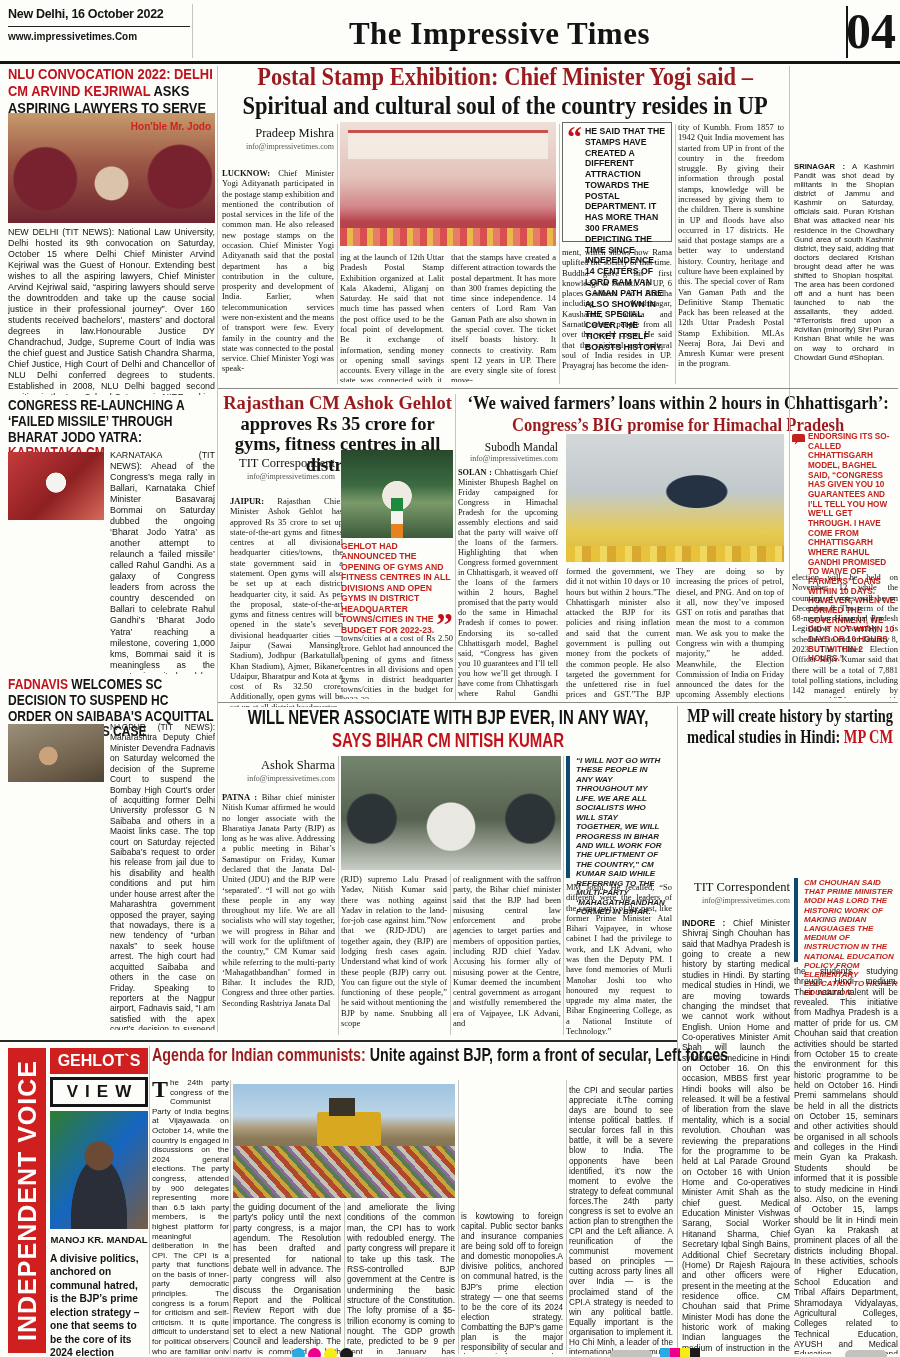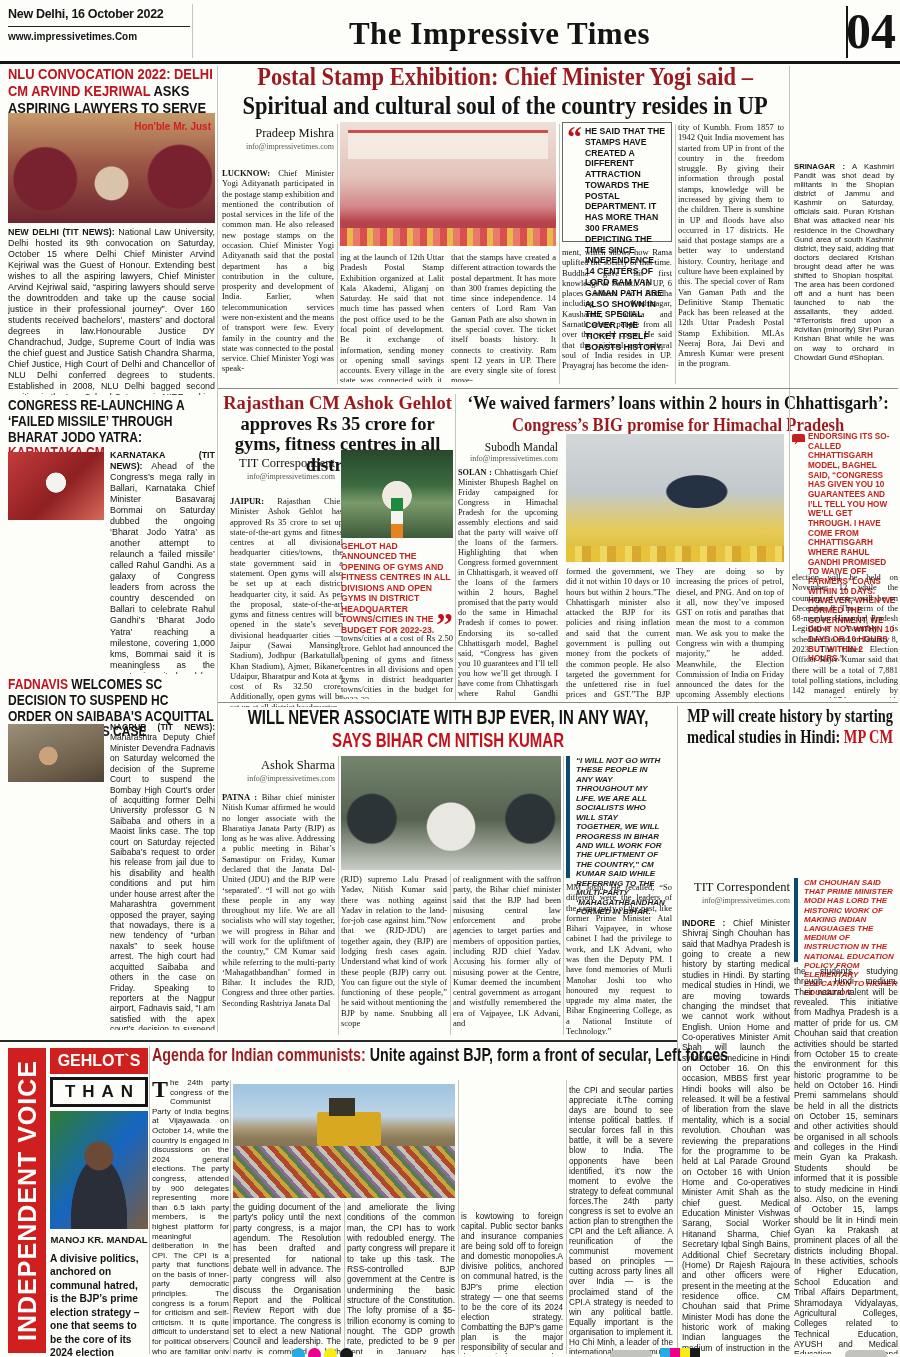--- a/index.html
+++ b/index.html
@@ -20,21 +20,21 @@
   .paper-title{left:250px;top:16px;width:400px;text-align:right;font-size:31px;font-weight:bold;letter-spacing:0.5px;}
   .section-name{right:58px;top:6px;font-size:44px;font-weight:bold;letter-spacing:2px;}
   .page-num{right:4px;top:2px;font-size:50px;font-weight:bold;}
   .mast-rule{left:0;top:61px;width:900px;height:3px;background:#151515;position:absolute;}
 
   
   .caps-head{font-family:"Liberation Sans",sans-serif;font-weight:bold;line-height:1.13;transform:scaleX(0.86);transform-origin:0 0;}
 
   
   .lbody{font-family:"Liberation Sans",sans-serif;font-size:8.9px;line-height:1.24;text-align:justify;overflow:hidden;}
-  .lbody .lead{font-weight:bold;margin-top:8px;}
+  .lbody .lead{font-weight:normal;margin-top:8px;}
   .col{font-size:8.5px;line-height:1.21;text-align:justify;overflow:hidden;}
   .col .lead{font-weight:bold;}
   .scol{font-family:"Liberation Sans",sans-serif;font-size:8.5px;line-height:1.23;text-align:justify;overflow:hidden;}
   .scol .lead{font-weight:bold;}
   .byline{text-align:right;line-height:1.25;}
   .byline .bname{font-size:12.5px;}
   .byline .bmail{font-size:8px;color:#555;}
 
   .photo{position:absolute;overflow:hidden;}
   .quote66{float:left;font-size:30px;line-height:0.7;color:#c1121c;font-weight:bold;margin-right:3px;font-family:"Liberation Serif",serif;}
@@ -68,21 +68,21 @@
   <div class="abs" style="left:8px;top:66px;width:207px">
     <div class="caps-head" style="width:240px;font-size:15px">
       <span class="red">NLU CONVOCATION 2022: DELHI CM ARVIND KEJRIWAL</span><span> ASKS ASPIRING LAWYERS TO SERVE THE DOWNTRODDEN</span>
     </div>
   </div>
   <div class="photo" style="left:8px;top:113px;width:207px;height:110px;background:
       radial-gradient(circle at 18% 60%, #79222f 0 17%, transparent 18%),
       radial-gradient(circle at 50% 64%, #d9c3ab 0 13%, transparent 14%),
       radial-gradient(circle at 83% 58%, #79222f 0 17%, transparent 18%),
       linear-gradient(180deg,#c69a6b 0%,#9c5746 45%,#6f2430 100%)">
-    <div class="abs" style="right:4px;top:8px;color:#d21f1f;font-weight:bold;font-size:10px;font-family:'Liberation Sans',sans-serif">Hon'ble Mr. Just</div>
+    <div class="abs" style="right:4px;top:8px;color:#d21f1f;font-weight:bold;font-size:10px;font-family:'Liberation Sans',sans-serif">Hon'ble Mr. Jodo</div>
   </div>
   <p class="abs lbody" style="left:8px;top:227px;width:207px;height:168px;margin:0">
     <span class="lead">NEW DELHI (TIT NEWS):</span><span> National Law University, Delhi hosted its 9th convocation on Saturday, October 15 where Delhi Chief Minister Arvind Kejriwal was the Guest of Honour. Extending best wishes to all the aspiring lawyers, Chief Minister Arvind Kejriwal said, “aspiring lawyers should serve the downtrodden and take up the cause social justice in their professional journey”. Over 160 students received bachelors’, masters’ and doctoral degrees in law.Honourable Justice DY Chandrachud, Judge, Supreme Court of India was the chief guest and Justice Satish Chandra Sharma, Chief Justice, High Court of Delhi and Chancellor of NLU Delhi conferred degrees to students. Established in 2008, NLU Delhi bagged second position in the Law School Category in NIRF ranking 2022. NLU Delhi is a NAAC ‘A’ grade institution with a score of 3.59.</span>
   </p>
 
   <div class="abs" style="left:8px;top:398px;width:207px">
     <div class="caps-head" style="width:240px;font-size:14px">
       <span>CONGRESS RE-LAUNCHING A ‘FAILED MISSILE’ THROUGH BHARAT JODO YATRA: </span><span class="red">KARNATAKA CM</span>
     </div>
   </div>
@@ -233,21 +233,21 @@
   <p class="abs scol" style="left:682px;top:918px;width:108px;height:436px;margin:0;font-size:8.5px;line-height:1.22">
     <span class="lead">INDORE :</span><span> Chief Minister Shivraj Singh Chouhan has said that Madhya Pradesh is going to create a new history by starting medical studies in Hindi. By starting medical studies in Hindi, we are moving towards changing the mindset that we cannot work without English. Union Home and Co-operatives Minister Amit Shah will launch the syllabus of medicine in Hindi on October 16. On this occasion, MBBS first year Hindi books will also be released. It will be a festival of liberation from the slave mentality, which is a social revolution. Chouhan was reviewing the preparations for the programme to be held at Lal Parade Ground on October 16 with Union Home and Co-operatives Minister Amit Shah as the chief guest. Medical Education Minister Vishwas Sarang, Social Worker Hitanand Sharma, Chief Secretary Iqbal Singh Bains, Additional Chief Secretary (Home) Dr Rajesh Rajoura and other officers were present in the meeting at the residence office. CM Chouhan said that Prime Minister Modi has done the historic work of making Indian languages the medium of instruction in the National Education Policy from elementary education to higher education. An initiative has been taken in Madhya Pradesh to impart medical and engineering education through Hindi medium so that our talents can be established on the world stage through their mother tongue. This will open the doors of new possibilities for</span>
   </p>
   <p class="abs scol" style="left:794px;top:966px;width:104px;height:388px;margin:0;font-size:8.5px;line-height:1.22">the students studying through Hindi medium. Their natural talent will be revealed. This initiative from Madhya Pradesh is a matter of pride for us. CM Chouhan said that creation activities should be started from October 15 to create the environment for this historic programme to be held on October 16. Hindi Premi sammelans should be held in all the districts on October 15, seminars and other activities should be organised in all schools and colleges in the Hindi mein Gyan ka Prakash. Students should be informed that it is possible to study medicine in Hindi also. Also, on the evening of October 15, lamps should be lit in Hindi mein Gyan ka Prakash at prominent places of all the districts including Bhopal. In these activities, schools of Higher Education, School Education and Tribal Affairs Department, Shramodaya Vidyalayas, Agricultural Colleges, Colleges related to Technical Education, AYUSH and Medical Education, Music and Drama Schools and all private universities should be connected. Live broadcast of the main programme of October 16 should be ensured in all educational institutions and more and more students should be connected virtually. Chief Minister Chouhan also gave necessary instructions regarding the preparations for the programme.</p>
 
   <div class="abs iv-banner">
     <div class="iv-text">INDEPENDENT VOICE</div>
   </div>
   <div class="abs" style="left:50px;top:1048px;width:98px">
     <div class="ed-red">GEHLOT`S</div>
-    <div class="ed-view">THAN</div>
+    <div class="ed-view">VIEW</div>
     <div class="photo" style="position:relative;width:98px;height:118px;margin-top:4px;background:
         radial-gradient(circle at 50% 38%, #6b4a36 0 16%, transparent 17%),
         radial-gradient(ellipse at 50% 92%, #2a2e38 0 40%, transparent 41%),
         linear-gradient(130deg,#2e7d32 0%,#1565c0 50%,#7a5c42 100%)"></div>
     <div class="sans" style="font-weight:bold;font-size:9.5px;text-align:center;margin-top:5px">MANOJ KR. MANDAL</div>
     <div class="sans" style="font-weight:bold;font-size:10.2px;line-height:1.32;margin-top:7px">A divisive politics, anchored on communal hatred, is the BJP’s prime election strategy – one that seems to be the core of its 2024 election strategy. Combatting the BJP’s game plan is the major responsibility of secular and democratic forces.</div>
   </div>
   <div class="abs" style="left:152px;top:1044px;width:522px">
     <div style="width:695px;transform:scaleX(0.75);transform-origin:0 0;font-family:'Liberation Sans',sans-serif;font-weight:bold;font-size:19px;white-space:nowrap">
       <span class="maroon">Agenda for Indian communists: </span><span>Unite against BJP, form a front of secular, Left forces</span>

